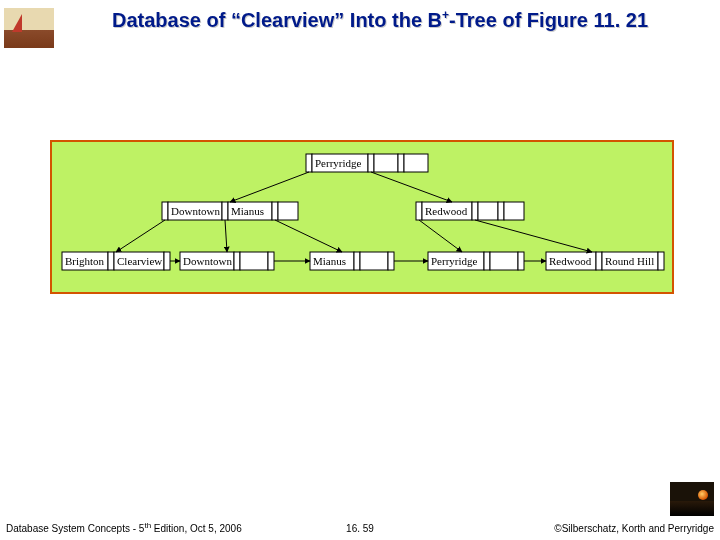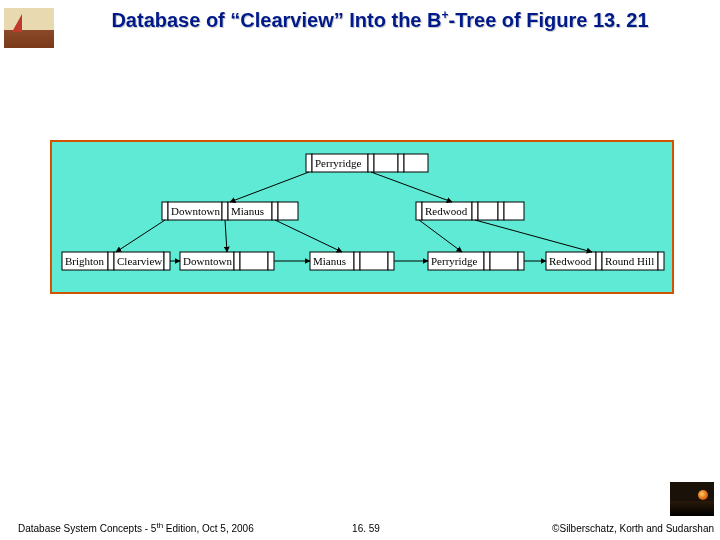--- a/index.html
+++ b/index.html
@@ -52,41 +52,41 @@
     font-size: 12px;
     vertical-align: super;
   }
   .figure-frame {
     position: absolute;
     left: 50px;
     top: 140px;
     width: 620px;
     height: 150px;
     border: 2px solid #d35400;
-    background: #5eead4;
+    background: #bef264;
   }
   .figure-frame svg {
     position: absolute;
     left: 0; top: 0;
     width: 100%;
     height: 100%;
   }
   .node rect {
     fill: #fff;
     stroke: #000;
     stroke-width: 1;
   }
   .node text {
     font-family: "Times New Roman", serif;
     font-size: 11px;
     dominant-baseline: middle;
   }
   .footer {
     position: absolute;
-    left: 12px;
+    left: 0;
     right: 0;
     bottom: 6px;
     height: 16px;
     font-size: 10px;
     color: #000;
   }
   .footer-left {
     position: absolute;
     left: 6px;
     bottom: 0;
@@ -125,21 +125,21 @@
   sup.th { font-size: 8px; vertical-align: super; }
 </style>
 </head>
 <body>
 
 <div class="slide">
 
   <div class="logo-left"></div>
 
   <div class="title">
-    <span>Database of “Clearview” Into the B</span><sup>+</sup><span>-Tree of Figure 13. 21</span>
+    <span>Database of “Clearview” Into the B</span><sup>+</sup><span>-Tree of Figure 11. 21</span>
   </div>
 
   <div class="figure-frame">
     <svg viewBox="0 0 620 150">
       <defs>
         <marker id="arrow" viewBox="0 0 10 10" refX="9" refY="5" markerWidth="6" markerHeight="6" orient="auto-start-reverse">
           <path d="M 0 0 L 10 5 L 0 10 z" fill="#000"></path>
         </marker>
       </defs>
 
@@ -236,17 +236,17 @@
   <div class="logo-right"></div>
 
   <div class="footer">
     <div class="footer-left">
       <span>Database System Concepts - 5</span><sup class="th">th</sup><span> Edition, Oct 5, 2006</span>
     </div>
     <div class="footer-center">
       <span>16. 59</span>
     </div>
     <div class="footer-right">
-      <span>©Silberschatz, Korth and Sudarshan</span>
+      <span>©Silberschatz, Korth and Perryridge</span>
     </div>
   </div>
 
 </div>
 
 </body></html>

